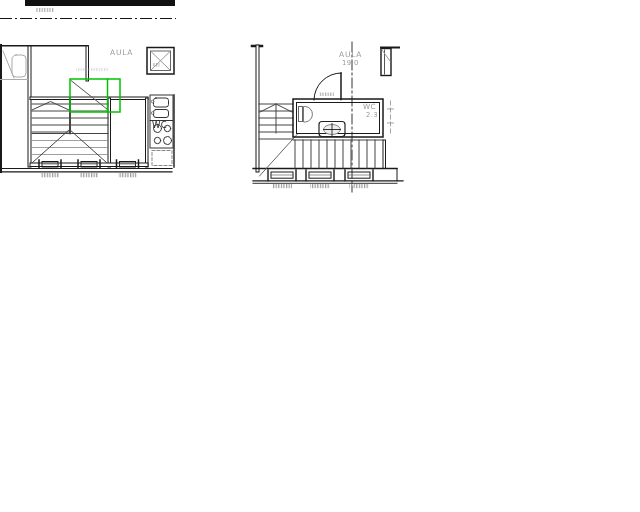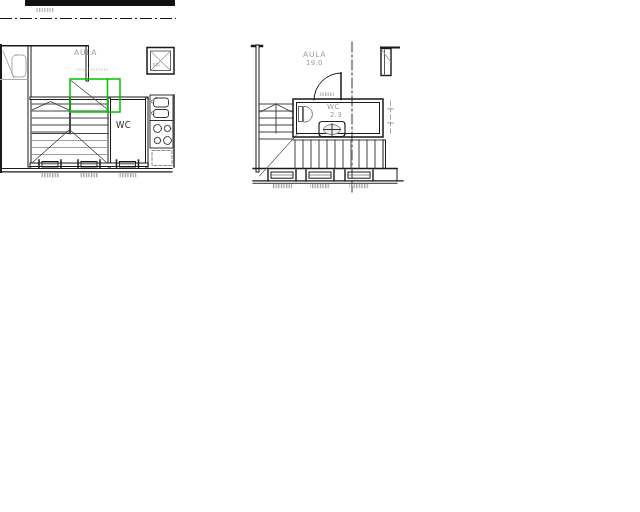--- a/index.html
+++ b/index.html
@@ -1,21 +1,21 @@
 <!DOCTYPE html>
 <html><head>
 <meta charset="utf-8">
 <style>
   html,body{margin:0;padding:0;background:#fff;}
   .canvas{
     position:relative;width:640px;height:512px;background:#ffffff;overflow:hidden;
     font-family:"DejaVu Sans",sans-serif;
   }
   .canvas svg{position:absolute;left:0;top:0;}
-  .lbl{position:absolute;white-space:nowrap;line-height:1;}
+  .lbl{position:absolute;white-space:nowrap;line-height:1;margin-left:36px;}
   .lbl-room{font-size:7.5px;color:#9a9a9a;letter-spacing:0.8px;}
   .lbl-area{font-size:6.8px;color:#9a9a9a;letter-spacing:0.4px;}
   .lbl-wc-dark{font-size:8.5px;color:#2a2a2a;letter-spacing:0.3px;}
   .lbl-wc-gray{font-size:7.2px;color:#9a9a9a;letter-spacing:0.3px;}
 </style>
 </head>
 <body>
 
 <div class="canvas">
 

